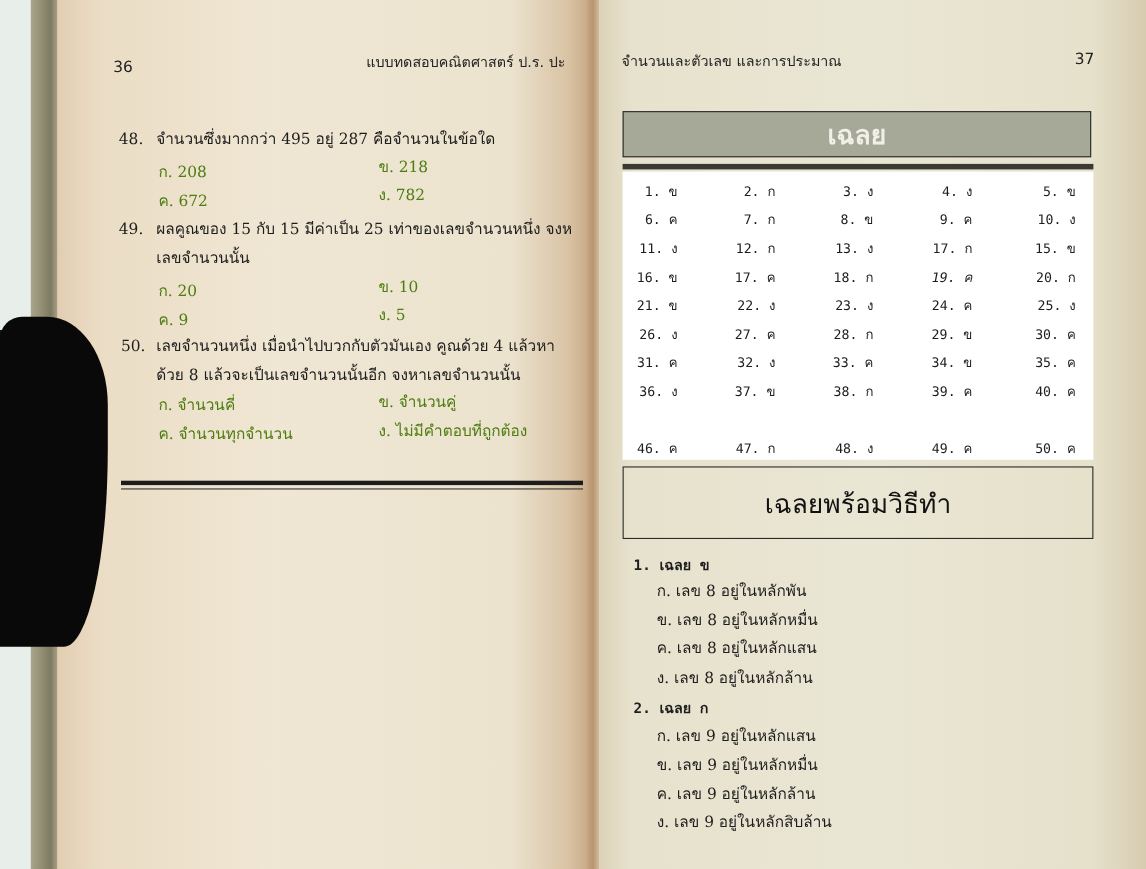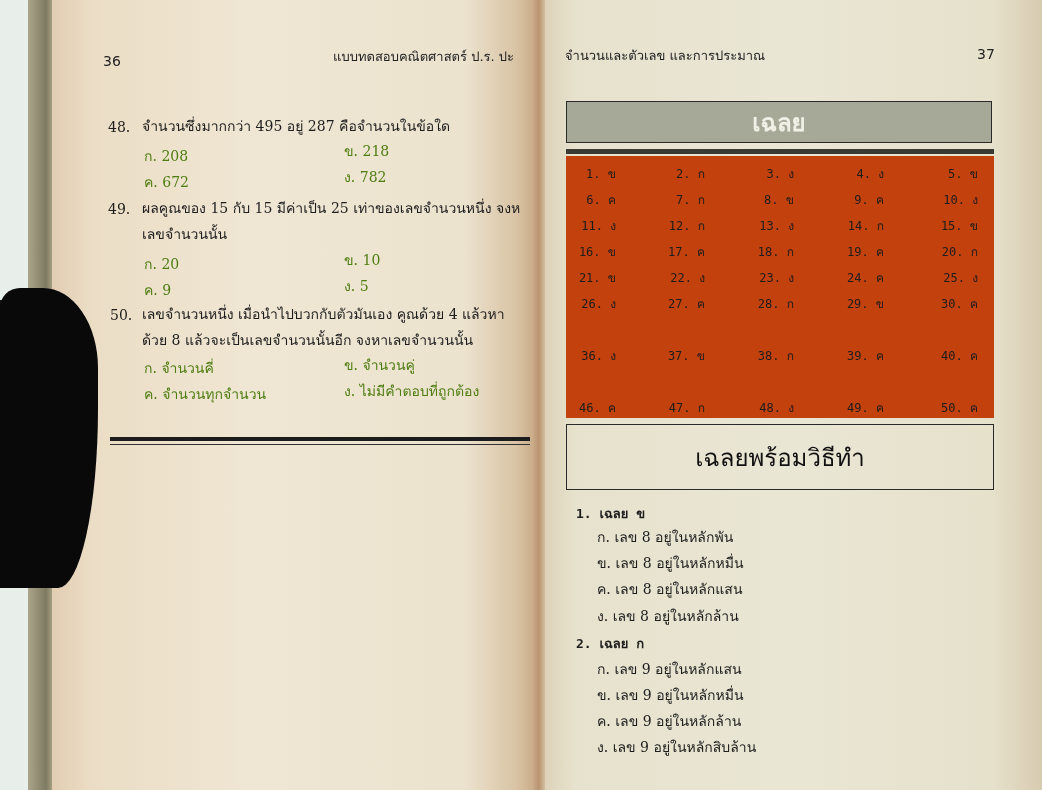--- a/index.html
+++ b/index.html
@@ -30,21 +30,21 @@
     .opt { position:absolute; font-size:14px; color:#4d7c0f; white-space:nowrap; }
 
     .rule-thick { position:absolute; left:110px; top:437px; width:420px; height:4px; background:#1c1c1c; }
     .rule-thin { position:absolute; left:110px; top:444px; width:420px; height:1px; background:#333; }
 
     .banner { position:absolute; left:566px; top:101px; width:426px; height:42px; background:#a6a898;
       border:1.5px solid #2a2a2a; box-sizing:border-box; display:flex; align-items:center; justify-content:center; }
     .banner span { color:#f0f0e6; font-family:"DejaVu Sans", sans-serif; font-size:24px; font-weight:bold; }
     .banner-rule { position:absolute; left:566px; top:149px; width:428px; height:5px; background:#3a3a34; }
 
-    .answer-table { position:absolute; left:566px; top:156px; width:428px; height:262px; background:#c2410c; }
+    .answer-table { position:absolute; left:566px; top:156px; width:428px; height:262px; background:#ffffff; }
     .ans-row { position:absolute; left:0; width:428px; height:26px; }
     .ans { position:absolute; font-family:"DejaVu Sans Mono", monospace; font-size:12px; color:#1d1d1d; text-align:right; width:70px; white-space:nowrap; }
 
     .method-box { position:absolute; left:566px; top:424px; width:428px; height:66px; border:1.5px solid #2a2a2a; box-sizing:border-box;
       display:flex; align-items:center; justify-content:center; }
     .method-box span { font-family:"DejaVu Sans", sans-serif; font-size:24px; color:#111; }
 
     .sol-head { position:absolute; font-family:"DejaVu Sans Mono", monospace; font-size:13px; color:#1d1d1d; white-space:nowrap; font-weight:bold; }
     .sol-line { position:absolute; font-family:"DejaVu Serif", serif; font-size:14px; color:#1d1d1d; white-space:nowrap; }
   </style>
@@ -112,43 +112,50 @@
     <div class="ans" style="left:-20px;">6. ค</div>
     <div class="ans" style="left:69px;">7. ก</div>
     <div class="ans" style="left:158px;">8. ข</div>
     <div class="ans" style="left:248px;">9. ค</div>
     <div class="ans" style="left:342px;">10. ง</div>
   </div>
   <div class="ans-row" style="top:60px;">
     <div class="ans" style="left:-20px;">11. ง</div>
     <div class="ans" style="left:69px;">12. ก</div>
     <div class="ans" style="left:158px;">13. ง</div>
-    <div class="ans" style="left:248px;">14. ก</div>
+    <div class="ans" style="left:248px;">17. ก</div>
     <div class="ans" style="left:342px;">15. ข</div>
   </div>
   <div class="ans-row" style="top:86px;">
     <div class="ans" style="left:-20px;">16. ข</div>
     <div class="ans" style="left:69px;">17. ค</div>
     <div class="ans" style="left:158px;">18. ก</div>
-    <div class="ans" style="left:248px;">19. ค</div>
+    <div class="ans" style="left:248px;font-style:italic;">19. ค</div>
     <div class="ans" style="left:342px;">20. ก</div>
   </div>
   <div class="ans-row" style="top:112px;">
     <div class="ans" style="left:-20px;">21. ข</div>
     <div class="ans" style="left:69px;">22. ง</div>
     <div class="ans" style="left:158px;">23. ง</div>
     <div class="ans" style="left:248px;">24. ค</div>
     <div class="ans" style="left:342px;">25. ง</div>
   </div>
   <div class="ans-row" style="top:138px;">
     <div class="ans" style="left:-20px;">26. ง</div>
     <div class="ans" style="left:69px;">27. ค</div>
     <div class="ans" style="left:158px;">28. ก</div>
     <div class="ans" style="left:248px;">29. ข</div>
     <div class="ans" style="left:342px;">30. ค</div>
+  </div>
+  <div class="ans-row" style="top:164px;">
+    <div class="ans" style="left:-20px;">31. ค</div>
+    <div class="ans" style="left:69px;">32. ง</div>
+    <div class="ans" style="left:158px;">33. ค</div>
+    <div class="ans" style="left:248px;">34. ข</div>
+    <div class="ans" style="left:342px;">35. ค</div>
   </div>
   <div class="ans-row" style="top:190px;">
     <div class="ans" style="left:-20px;">36. ง</div>
     <div class="ans" style="left:69px;">37. ข</div>
     <div class="ans" style="left:158px;">38. ก</div>
     <div class="ans" style="left:248px;">39. ค</div>
     <div class="ans" style="left:342px;">40. ค</div>
   </div>
   <div class="ans-row" style="top:242px;">
     <div class="ans" style="left:-20px;">46. ค</div>

